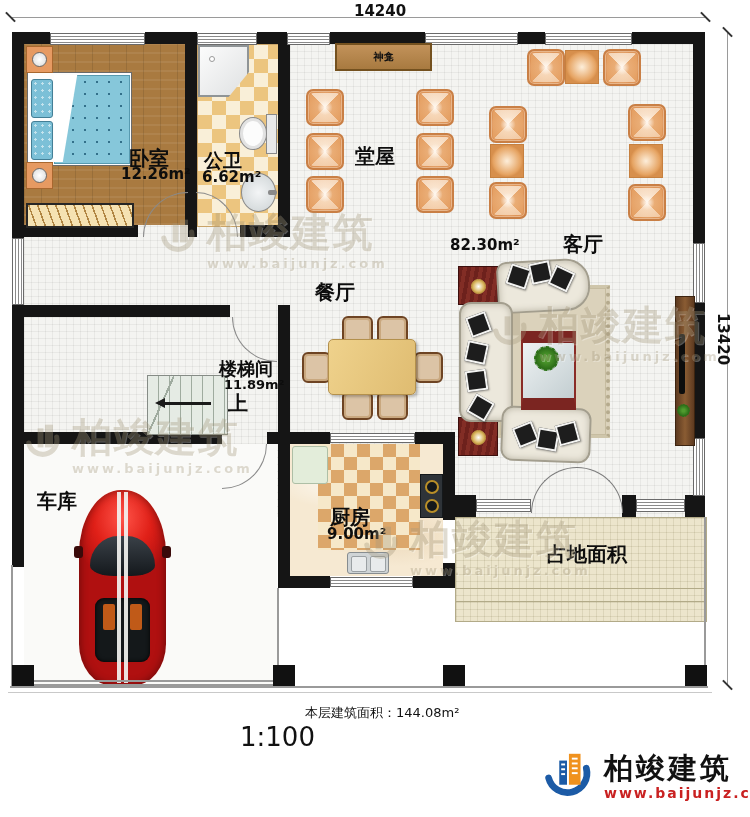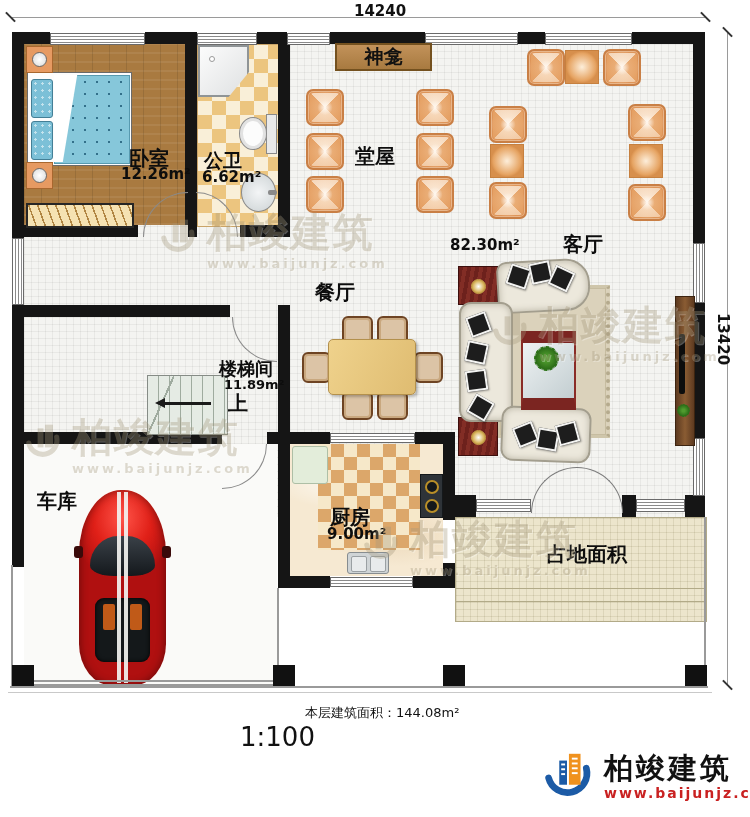--- a/index.html
+++ b/index.html
@@ -41,21 +41,21 @@
   
   .chair{position:absolute;width:34px;height:33px;border-radius:7px;border:2px solid #c97f45;
     background:radial-gradient(closest-side,#fff7ee,#f1c59c 55%,#de9559);box-shadow:0 0 0 1px #e8b68b inset;}
   .chair::before{content:"";position:absolute;inset:2px;border-radius:4px;
     background:conic-gradient(from 45deg,#e7a468 0 90deg,#f7d9bb 0 180deg,#e7a468 0 270deg,#fbe9d6 0 360deg);opacity:.8;}
   .chair::after{content:"";position:absolute;inset:9px;border-radius:50%;
     background:radial-gradient(circle,#fff8f0,rgba(255,255,255,0) 70%);}
   .otable{position:absolute;width:32px;height:32px;border:1px solid #c6803f;
     background:radial-gradient(closest-side,#fdeeda,#e6a463 85%,#d78f4c);}
   .shrine{position:absolute;background:linear-gradient(#c2925a,#a87a40);border:2px solid #74511f;
-    display:flex;align-items:center;justify-content:center;font-weight:bold;font-size:19px;color:#111;}
+    display:flex;align-items:center;justify-content:center;font-weight:bold;font-size:10px;color:#111;}
   .sofa{position:absolute;background:#ece8dc;border:2px solid #a39e8e;border-radius:12px;
     box-shadow:inset 0 0 7px #b7b2a2;}
   .cushion{position:absolute;width:17px;height:17px;background:#1d1d1d;border:2px solid #f4f4f2;
     box-shadow:1px 1px 2px rgba(0,0,0,.4);}
   .endtable{position:absolute;width:38px;height:37px;border:1px solid #3c0f0d;
     background:repeating-linear-gradient(100deg,#6d211c 0 4px,#822d25 4px 8px);}
   .endtable::after{content:"";position:absolute;left:50%;top:50%;width:13px;height:13px;margin:-7px 0 0 -7px;
     border-radius:50%;background:radial-gradient(circle,#fff,#d8b35a 60%,#7a5a18);border:1px solid #caa54a;}
   .rug{position:absolute;background:#dbd2bb;border:3px solid #cfc6ab;border-right:4px dotted #b5aa8d;
     box-shadow:inset 0 0 0 1px #c6bca0;}

